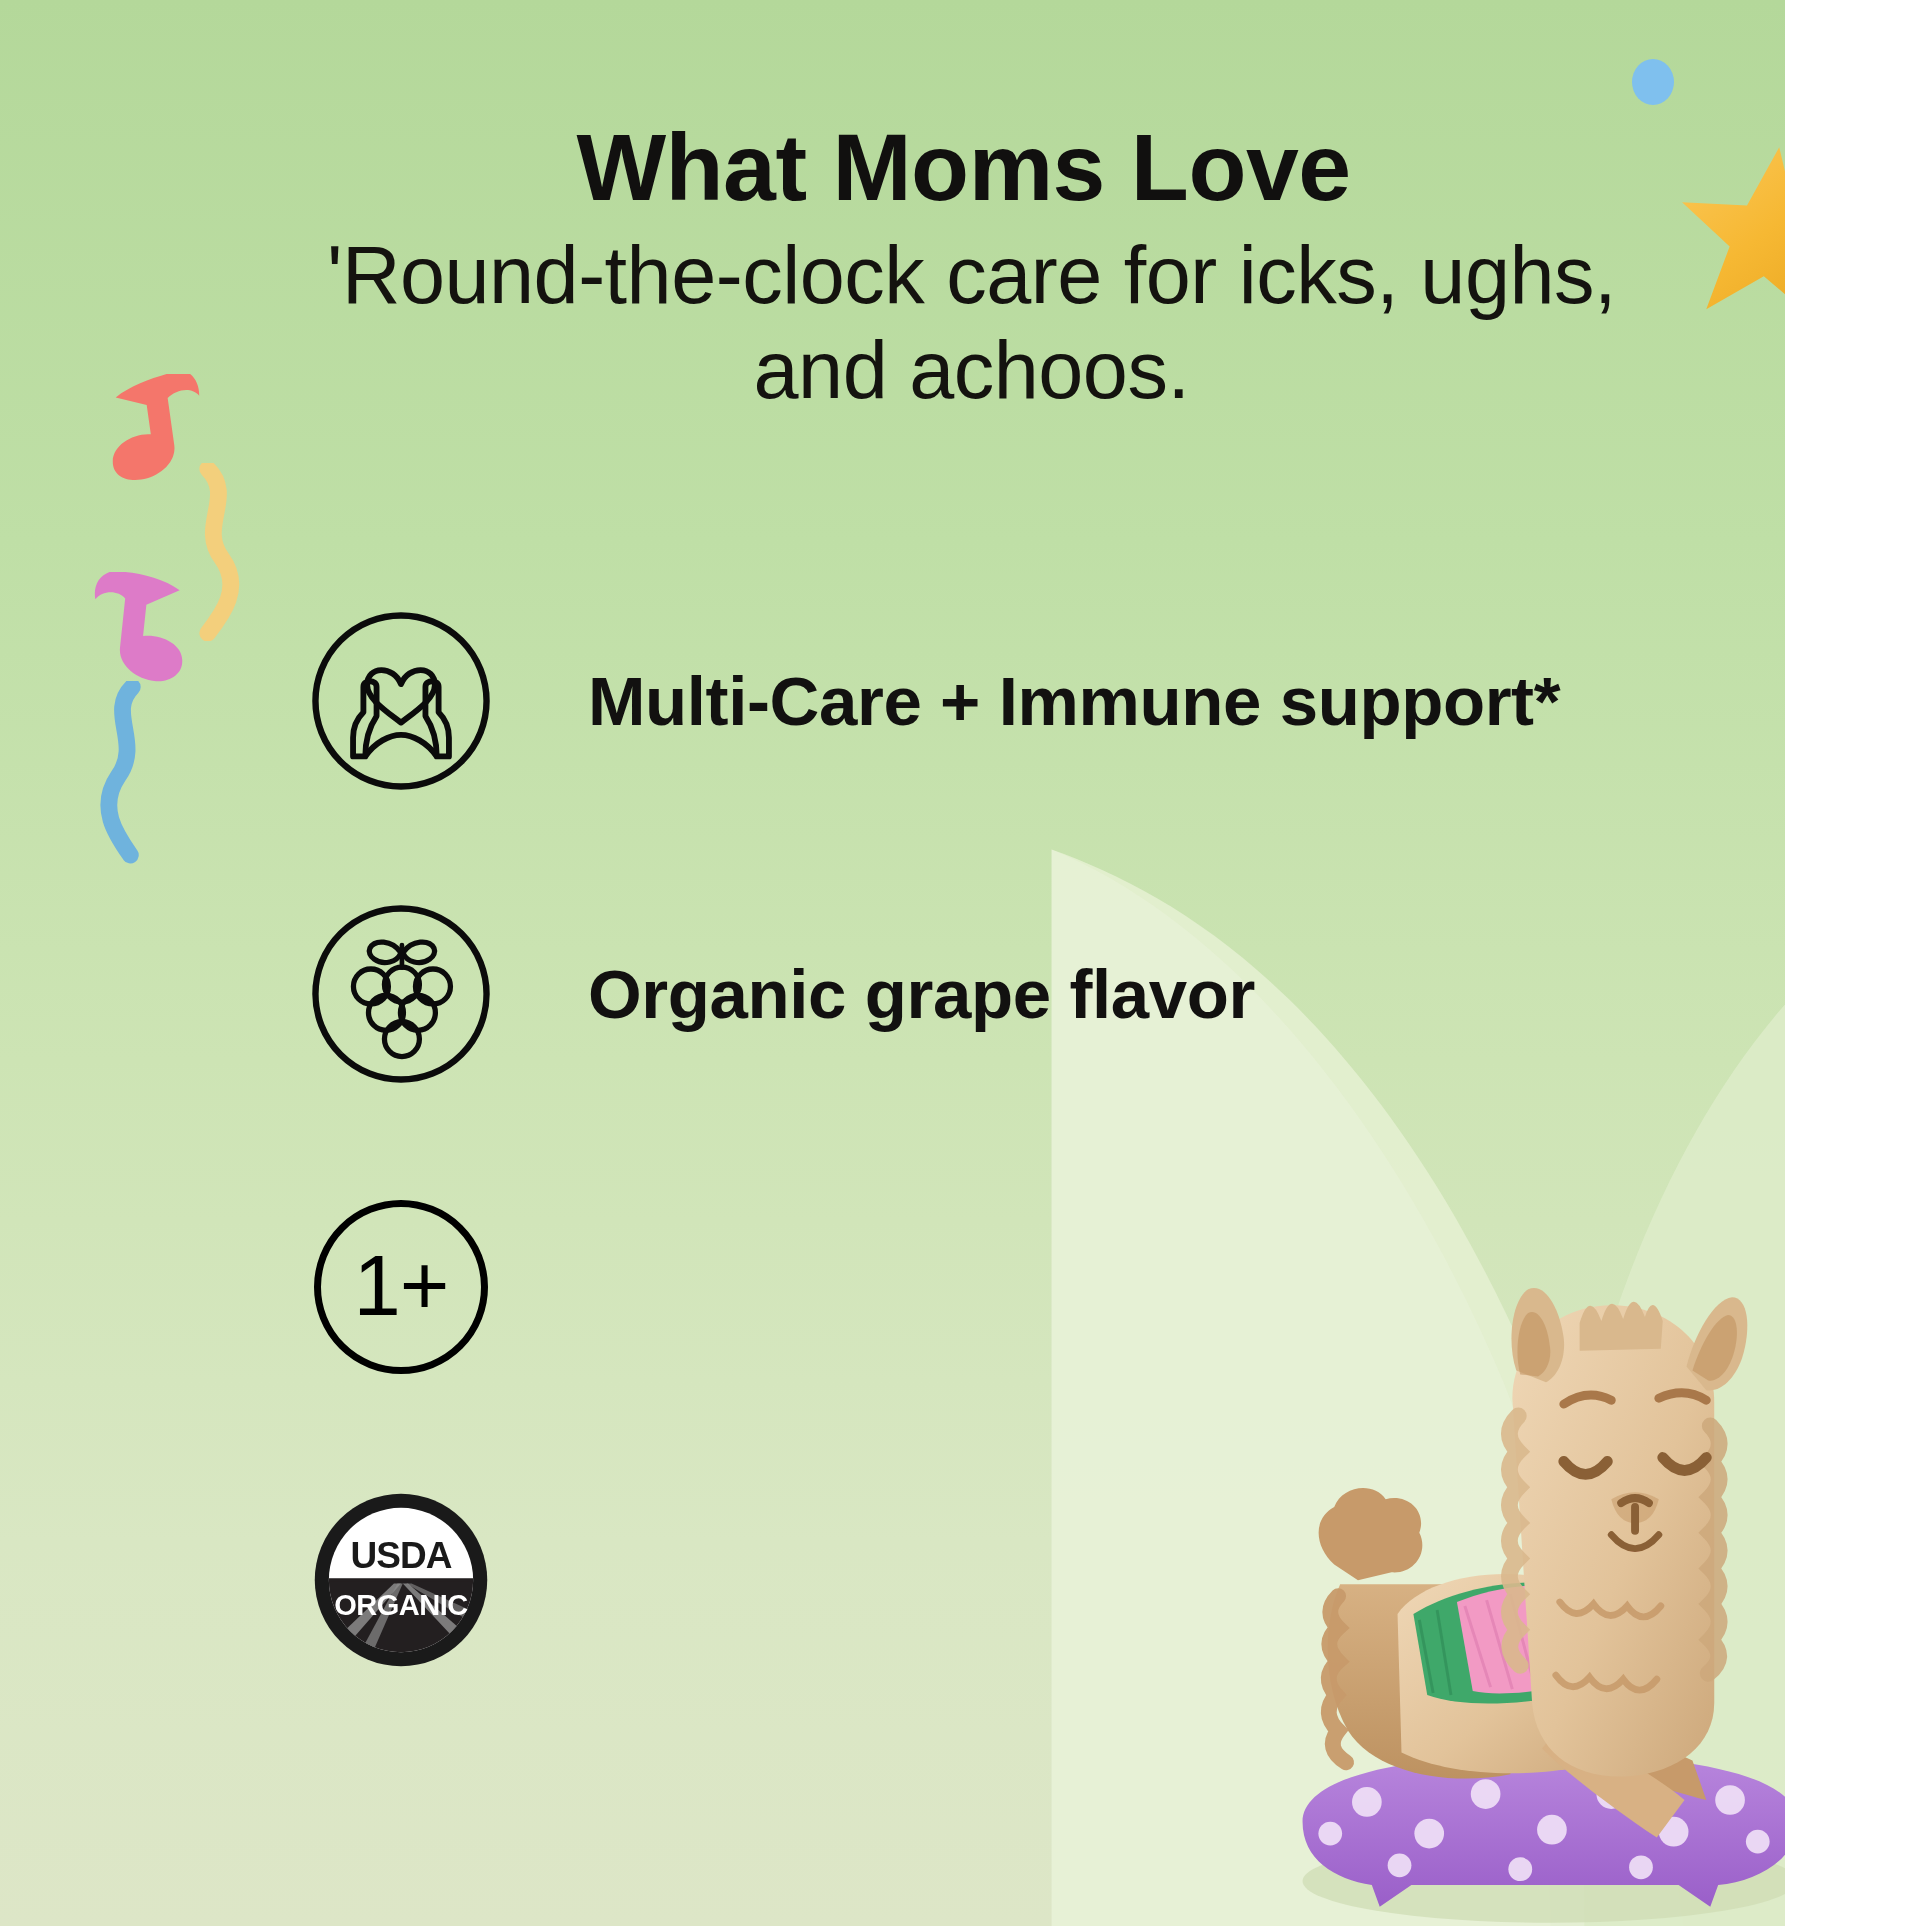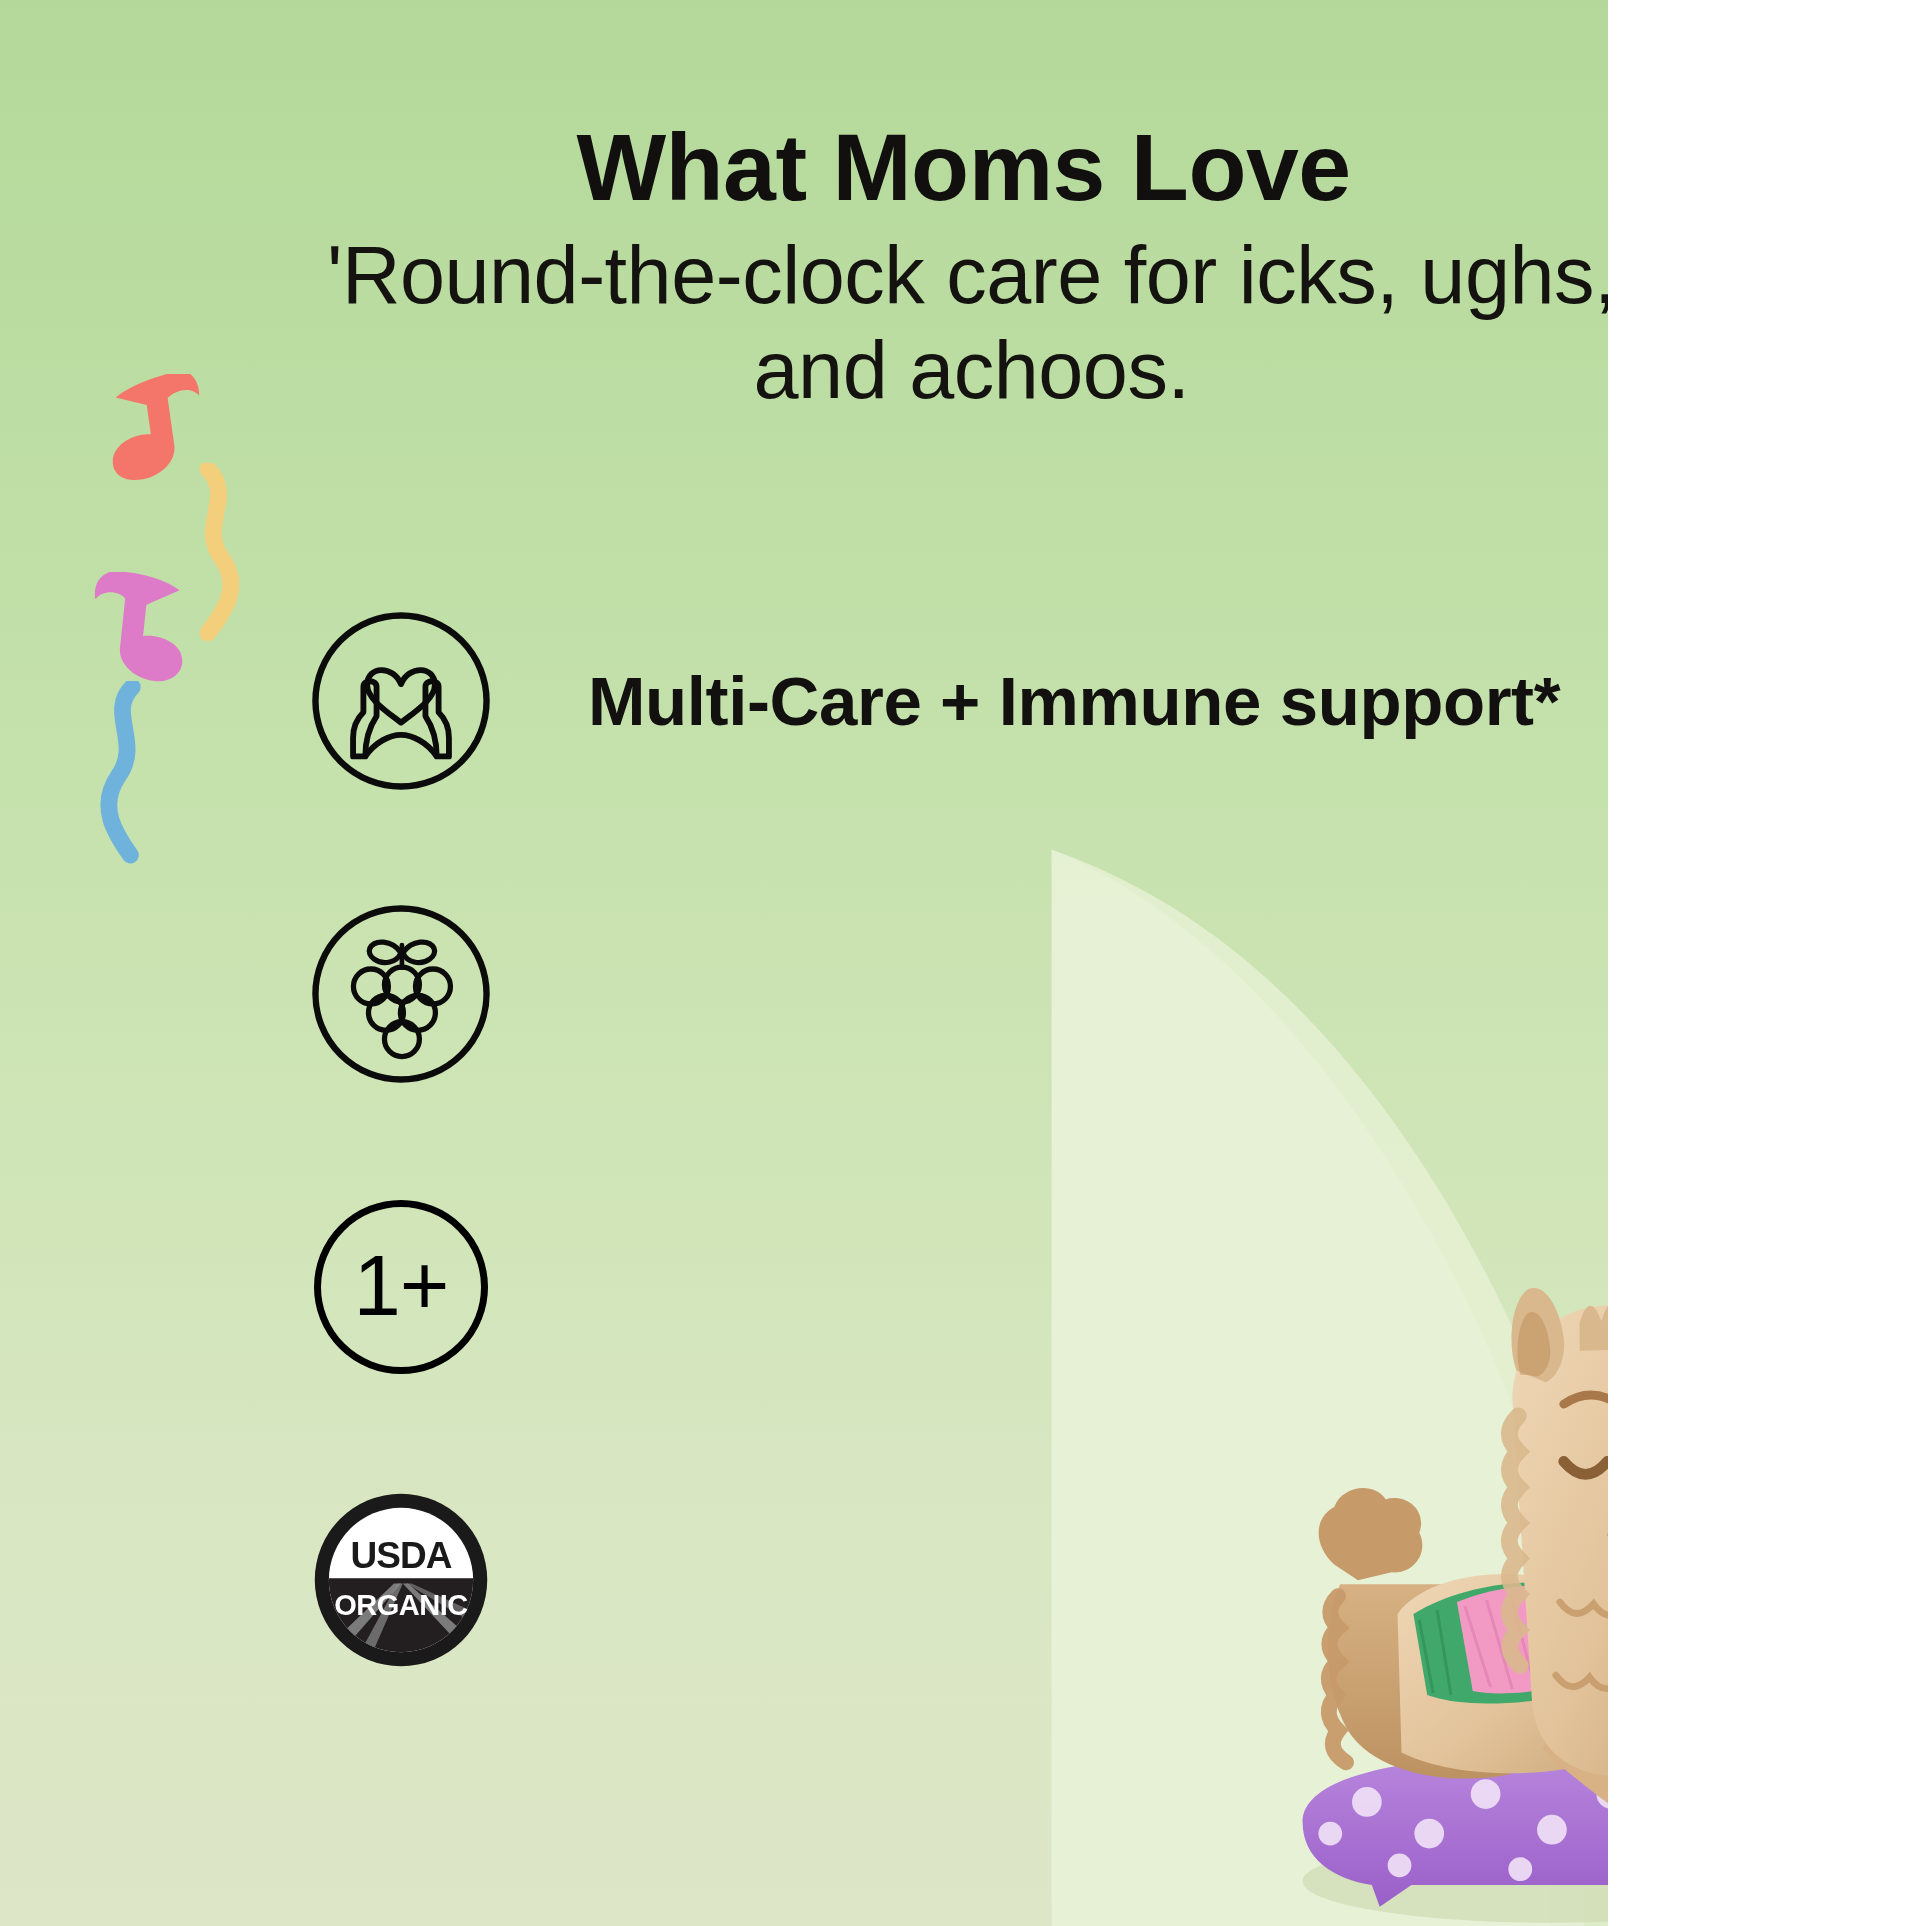--- a/index.html
+++ b/index.html
@@ -7,24 +7,25 @@
     margin: 0;
     padding: 0;
     background: #ffffff;
   }
   body {
     font-family: "Liberation Sans", "DejaVu Sans", sans-serif;
   }
 
   #poster {
     position: relative;
-    width: 1608px;
+    width: 1764px;
     height: 1927px;
     overflow: hidden;
     background: linear-gradient(180deg, #b4d89a 0%, #bfdfa6 28%, #cde4b4 55%, #d9e7c3 80%, #dde6c7 100%);
+    padding-left: 21px;
   }
 
   
   .leaf-layer {
     position: absolute;
     inset: 0;
     pointer-events: none;
   }
 
   
@@ -216,20 +217,21 @@
           <circle cx="34" cy="46" r="9.3" fill="none" stroke="#0b0b0b" stroke-width="2.8"></circle>
           <circle cx="50.5" cy="45" r="9.3" fill="none" stroke="#0b0b0b" stroke-width="2.8"></circle>
           <circle cx="67" cy="46" r="9.3" fill="none" stroke="#0b0b0b" stroke-width="2.8"></circle>
 
           <circle cx="42" cy="60" r="9.3" fill="none" stroke="#0b0b0b" stroke-width="2.8"></circle>
           <circle cx="59" cy="60" r="9.3" fill="none" stroke="#0b0b0b" stroke-width="2.8"></circle>
 
           <circle cx="50.5" cy="74" r="9.3" fill="none" stroke="#0b0b0b" stroke-width="2.8"></circle>
         </svg>
       </div>
+      <div class="feature-label">Organic grape flavor</div>
     </div>
 
     <div class="feature-row">
       <div class="feature-icon">
         <div class="circle-icon">
           <span class="age-text">1+</span>
         </div>
       </div>
     </div>
 

